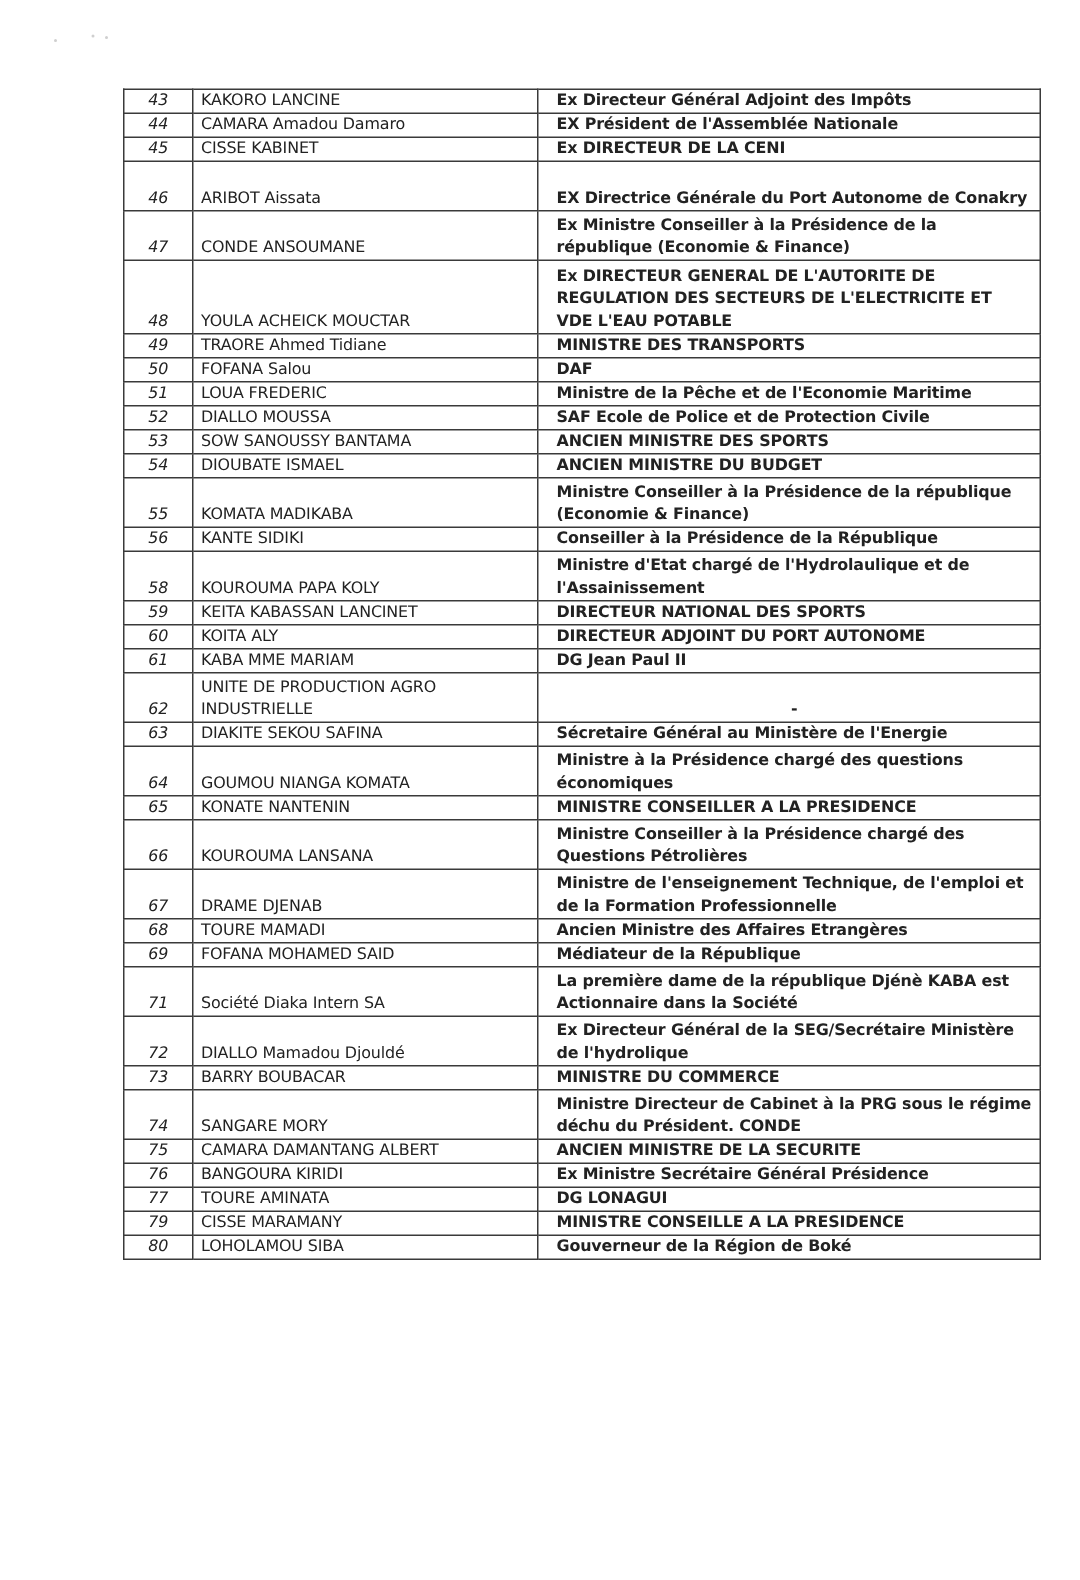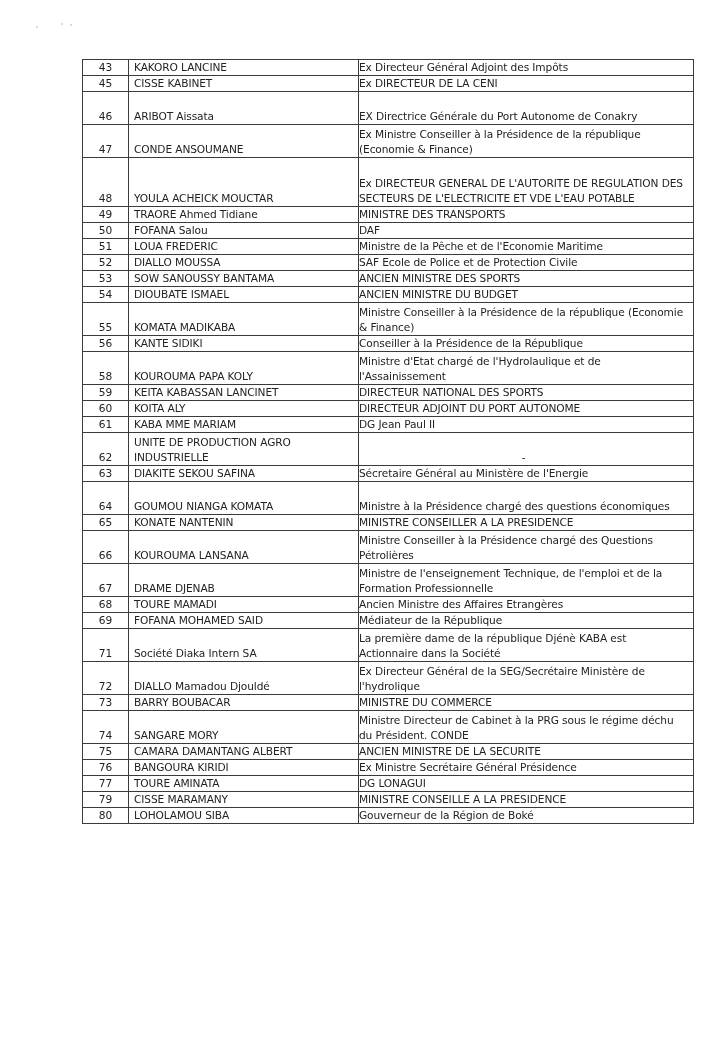--- a/index.html
+++ b/index.html
@@ -6,22 +6,22 @@
   body { width: 720px; height: 1053px; position: relative; overflow: hidden;
          font-family: "DejaVu Sans", sans-serif; color: #222; }
   .speck { position: absolute; width: 2px; height: 2px; background: #cfcfcf; border-radius: 1px; }
   table { position: absolute; left: 82px; top: 59px; width: 611px;
           border-collapse: collapse; table-layout: fixed; }
   col.c-num { width: 46px; }
   col.c-name { width: 230px; }
   col.c-role { width: 335px; }
   td { border: 1px solid #3a3a3a; padding: 0 5px; font-size: 10.6px; line-height: 15px;
        vertical-align: bottom; letter-spacing: -0.1px; white-space: normal; }
-  td.num { text-align: center; padding: 0; }
-  td.role { padding-left: 0; }
+  td.num { text-align: center; padding: 0; font-style: italic; }
+  td.role { padding-left: 12px; font-weight: bold; }
   td.center { text-align: center; }
   tr.h1 td { height: 15px; }
   tr.h2 td { height: 32px; }
   tr.h3 td { height: 48px; }
 </style>
 </head>
 <body>
 
 <div class="speck" style="left:36px;top:26px;"></div>
 <div class="speck" style="left:61px;top:23px;"></div>
@@ -33,20 +33,25 @@
       <col class="c-name">
       <col class="c-role">
   </colgroup>
   <tbody id="table-body">
       <tr class="h1">
         <td class="num">43</td>
         <td class="name">KAKORO LANCINE</td>
         <td class="role">Ex Directeur Général Adjoint des Impôts</td>
       </tr>
       <tr class="h1">
+        <td class="num">44</td>
+        <td class="name">CAMARA Amadou Damaro</td>
+        <td class="role">EX Président de l'Assemblée Nationale</td>
+      </tr>
+      <tr class="h1">
         <td class="num">45</td>
         <td class="name">CISSE KABINET</td>
         <td class="role">Ex DIRECTEUR DE LA CENI</td>
       </tr>
       <tr class="h2">
         <td class="num">46</td>
         <td class="name">ARIBOT Aissata</td>
         <td class="role">EX Directrice Générale du Port Autonome de Conakry</td>
       </tr>
       <tr class="h2">

